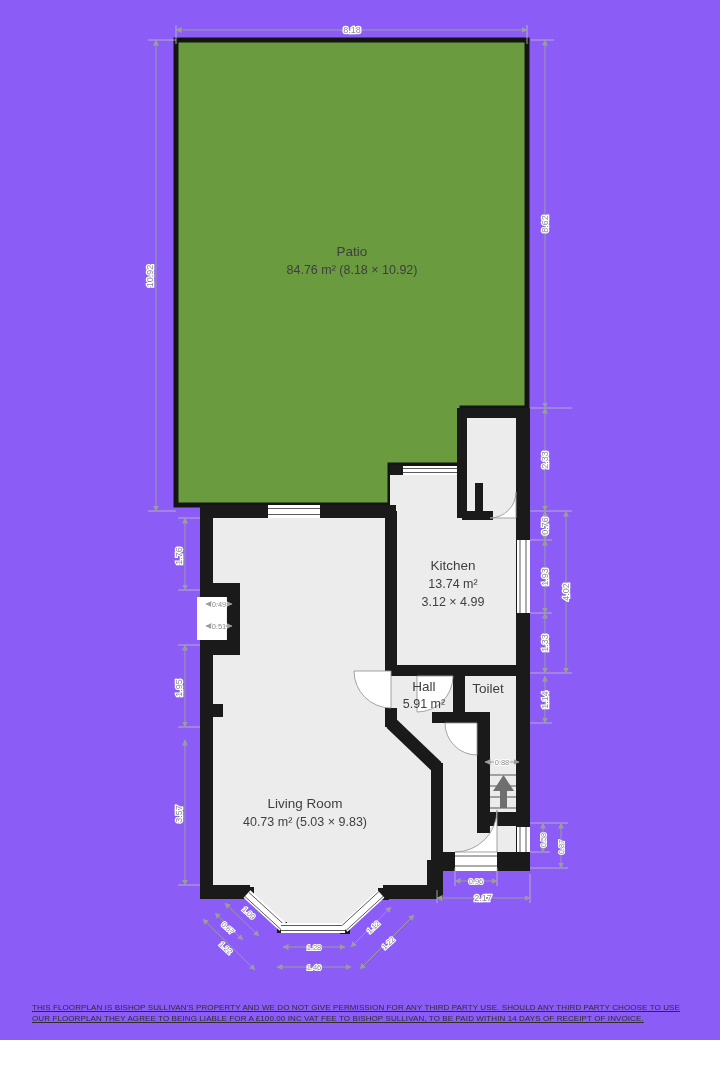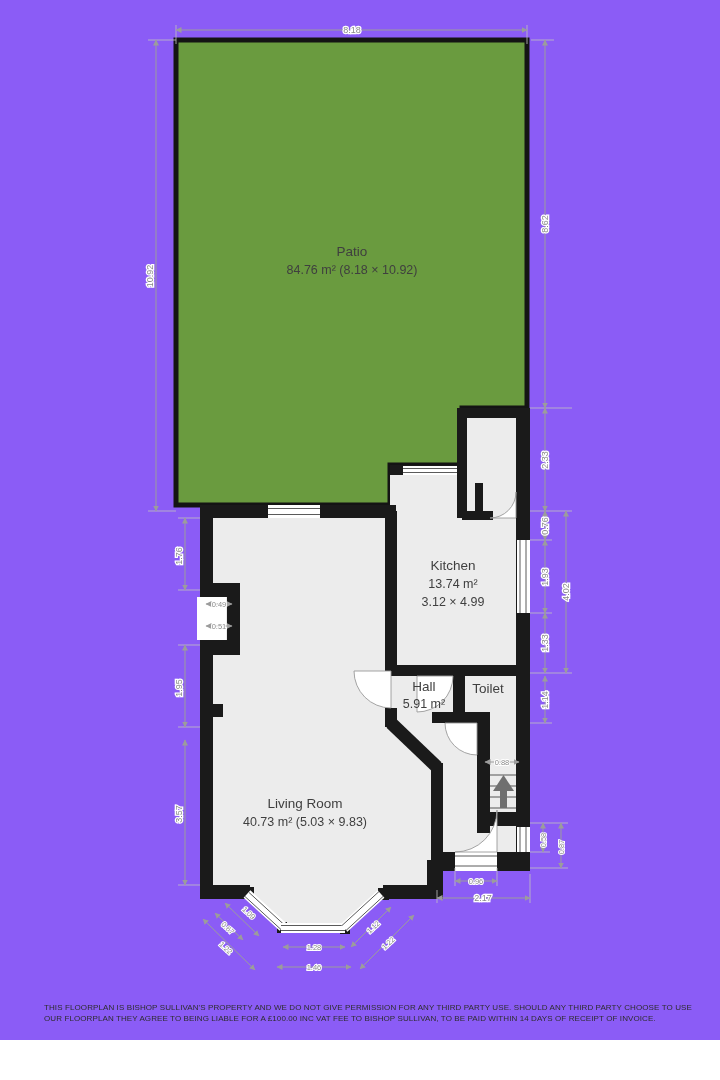--- a/index.html
+++ b/index.html
@@ -14,21 +14,21 @@
   .tick{stroke:#c2c2c2;stroke-width:0.8;fill:none;}
   .dimtxt{font-size:9px;fill:#8a8a8a;text-anchor:middle;
           paint-order:stroke;stroke:#ffffff;stroke-width:2.5px;}
   .dimtxt-sm{font-size:7.5px;fill:#8a8a8a;text-anchor:middle;
           paint-order:stroke;stroke:#ffffff;stroke-width:2px;}
   .room{font-size:13.5px;fill:#3f3f3f;text-anchor:middle;}
   .roomsub{font-size:12.5px;fill:#3f3f3f;text-anchor:middle;}
   .tread{stroke:#555;stroke-width:1;fill:none;}
   .footer{position:absolute;left:28px;top:1002px;width:668px;color:#2d2d2d;
           font-size:8px;line-height:1.4;letter-spacing:0.1px;}
-  .footer p{margin:0 0 10px 16px;}
+  .footer p{margin:0 0 10px 4px;text-decoration:underline;}
 </style>
 </head>
 <body>
 
 <div class="page">
 <svg width="720" height="1080" viewBox="0 0 720 1080">
   <defs>
     <marker id="arE" markerWidth="8" markerHeight="8" refX="5.5" refY="3" orient="auto" markerUnits="userSpaceOnUse">
       <path d="M0,0 L6,3 L0,6 Z" fill="#9c9c9c"></path>
     </marker>

